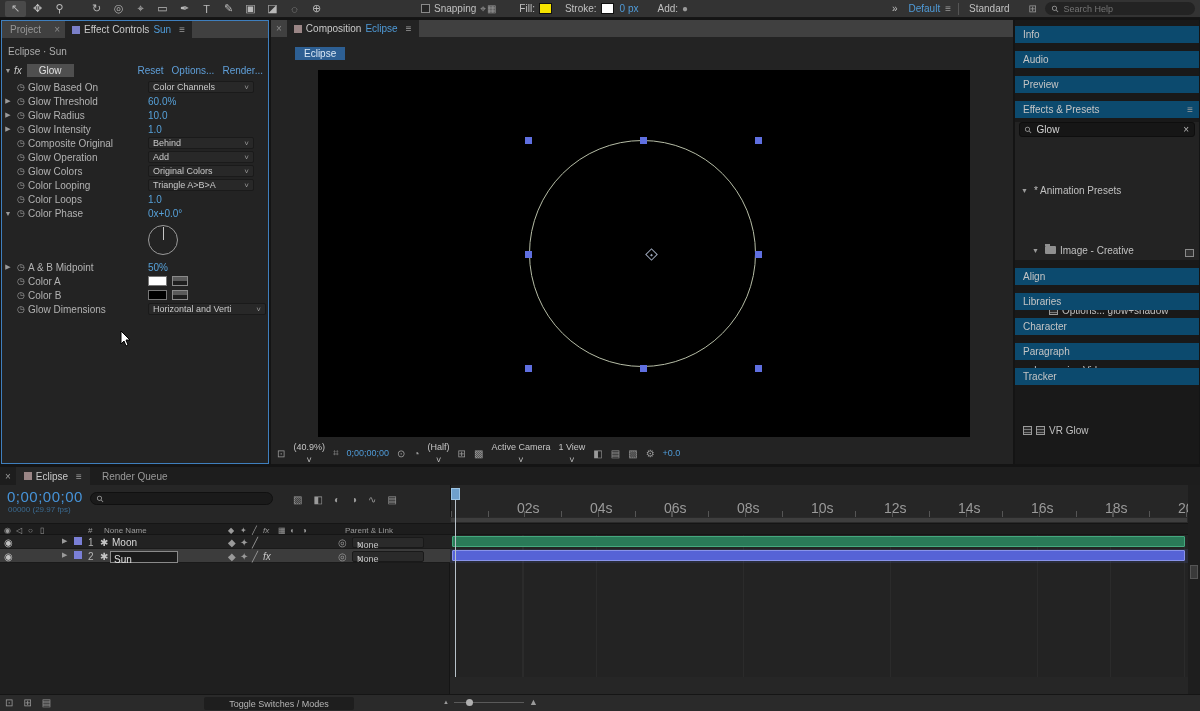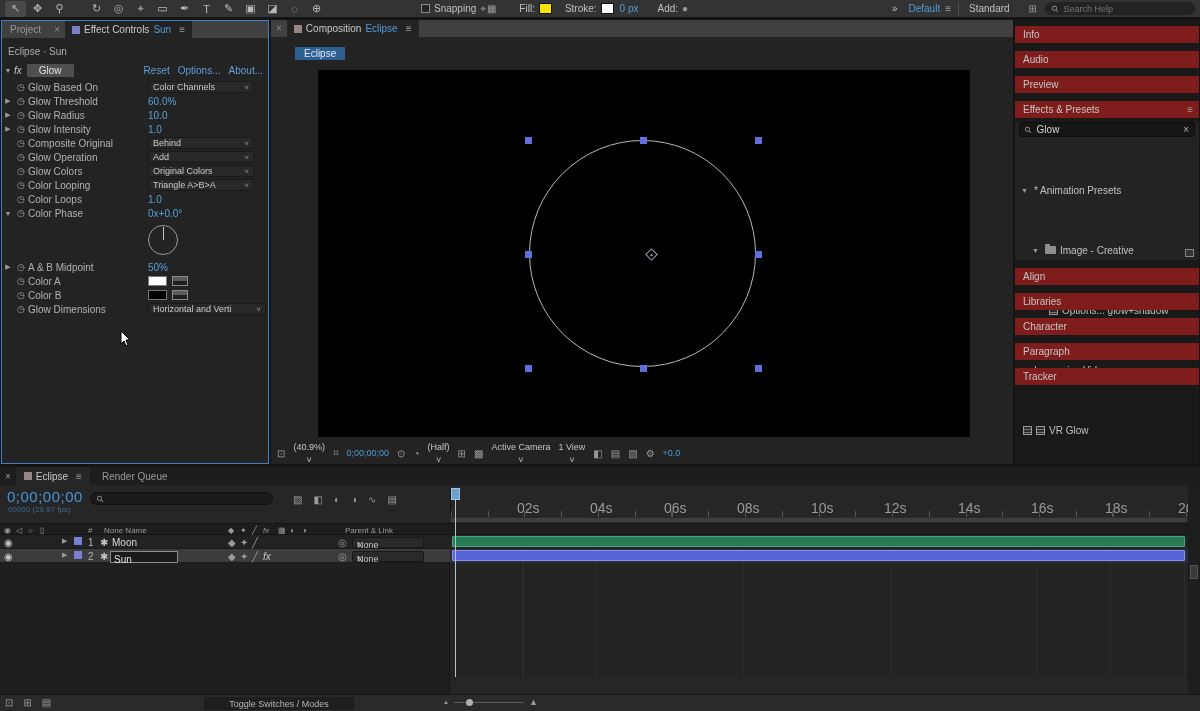--- a/index.html
+++ b/index.html
@@ -52,21 +52,21 @@
   .viewport{position:absolute;left:47px;top:50px;width:652px;height:367px;background:#000;}
   .circle{position:absolute;left:211px;top:70px;width:227px;height:227px;border:1px solid #b6bda6;border-radius:50%;}
   .handle{position:absolute;width:7px;height:7px;background:#5f6fe0;}
   .anchor{position:absolute;left:329px;top:180px;width:9px;height:9px;border:1px solid #9aa4b8;transform:rotate(45deg);}
   .anchor::after{content:"";position:absolute;left:3px;top:3px;width:2px;height:2px;background:#9aa4b8;}
   .statusbar{position:absolute;left:6px;bottom:3px;height:16px;display:flex;align-items:center;gap:8px;color:#b0b0b0;font-size:9px;}
   .sb-ic{color:#9a9a9a;font-size:10px;}
   .sb-dd{display:flex;align-items:center;gap:3px;color:#c5c5c5;flex-direction:column;}
   
   .p-right{position:absolute;left:1015px;top:20px;width:184px;height:444px;background:#191919;}
-  .rph{height:17px;background:#7f1d1d;display:flex;align-items:center;padding:0 8px;color:#c5c5c5;margin-top:8px;position:relative;}
+  .rph{height:17px;background:#0c4a6e;display:flex;align-items:center;padding:0 8px;color:#c5c5c5;margin-top:8px;position:relative;}
   .rph:first-child{margin-top:6px;}
   .rph .menu-ic{position:absolute;right:6px;}
   .epc{background:#232323;height:138px;position:relative;}
   .esearch{margin:4px 4px 3px 4px;height:15px;background:#161616;border:1px solid #0e0e0e;border-radius:3px;display:flex;align-items:center;padding:0 5px;gap:5px;color:#d5d5d5;}
   .esearch .clr{margin-left:auto;color:#b5b5b5;}
   .trow{height:14px;display:flex;align-items:center;gap:4px;color:#c0c0c0;margin-top:46px;}
   .trow .tw{font-size:7px;color:#9a9a9a;width:9px;}
   .mini-folder{width:11px;height:8px;background:#8f8f8f;border-radius:1px;position:relative;}
   .mini-folder::before{content:"";position:absolute;top:-2px;left:0;width:5px;height:2px;background:#8f8f8f;}
   .mini-fx{width:9px;height:9px;border:1px solid #9a9a9a;background:repeating-linear-gradient(#2b2b2b 0 2px,#777 2px 3px);}
@@ -181,21 +181,21 @@
 
   <div class="crumb">Eclipse · Sun</div>
 
   <div class="fxhead">
     <span class="tw">▼</span>
     <span class="fx-badge">fx</span>
     <span class="fxname">Glow</span>
     <span class="fxlinks">
       <span>Reset</span>
       <span>Options...</span>
-      <span>About...</span>
+      <span>Render...</span>
     </span>
   </div>
 
   <div class="prows">
     <div class="prow">
       <span class="exp"></span>
       <span class="stw">◷</span>
       <span class="plab">Glow Based On</span>
       <span class="pval">
           <span class="dd">

